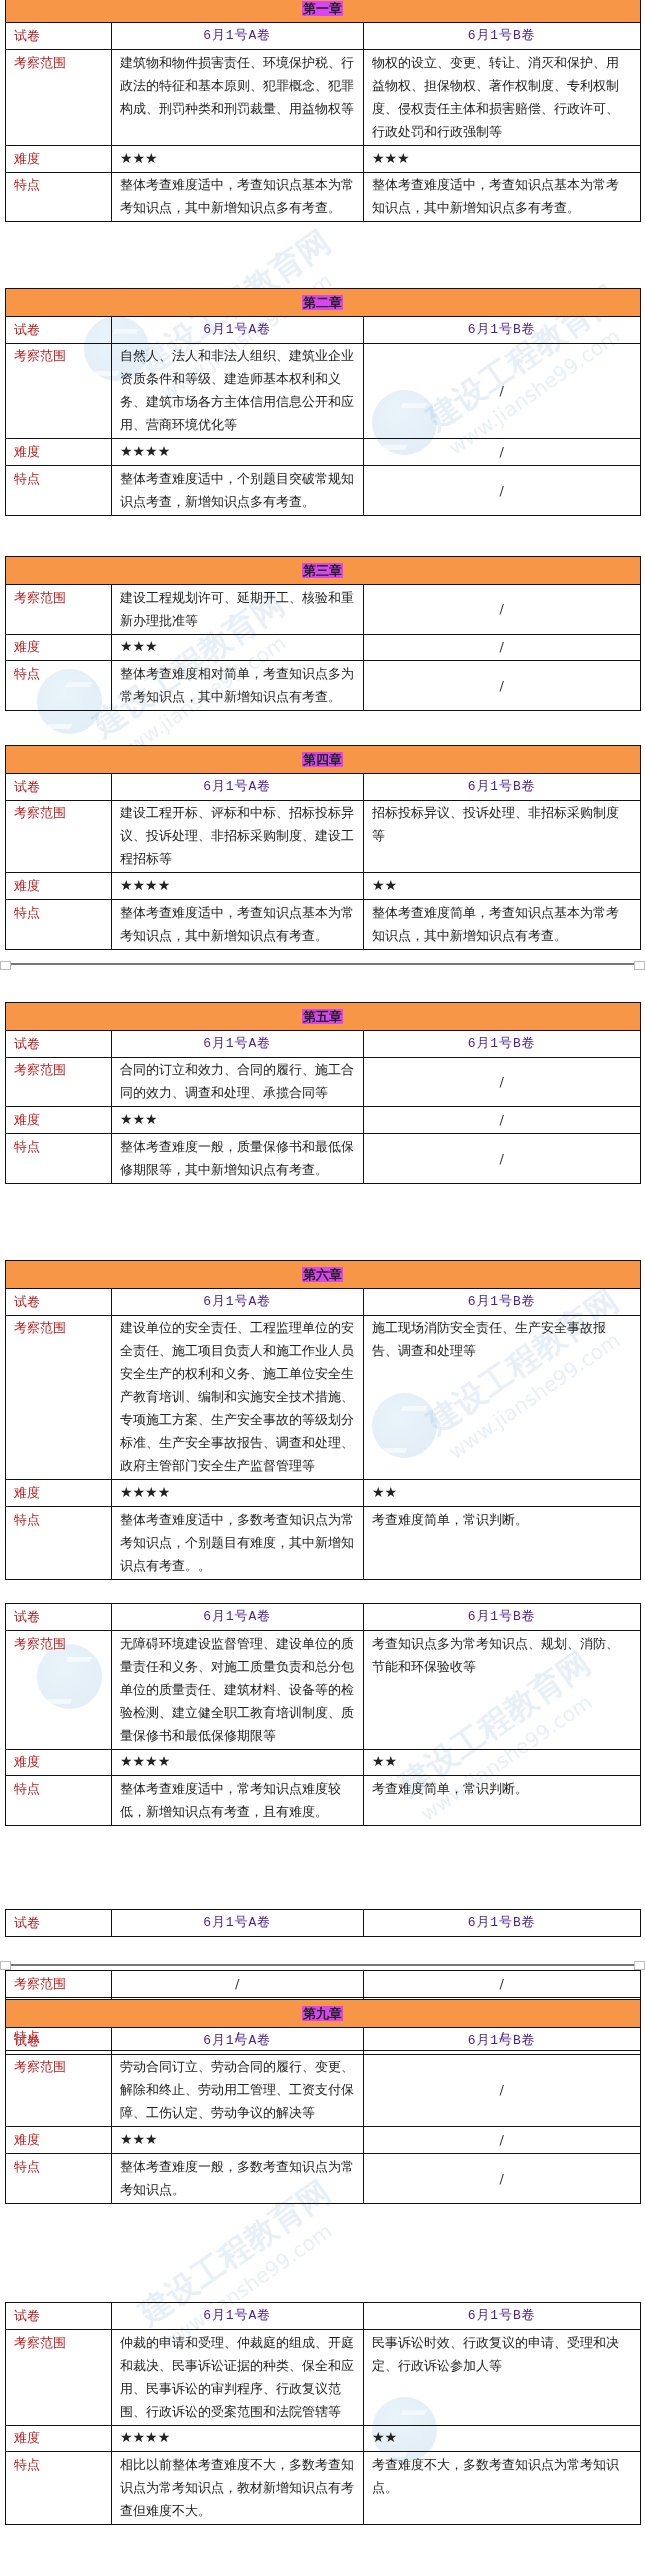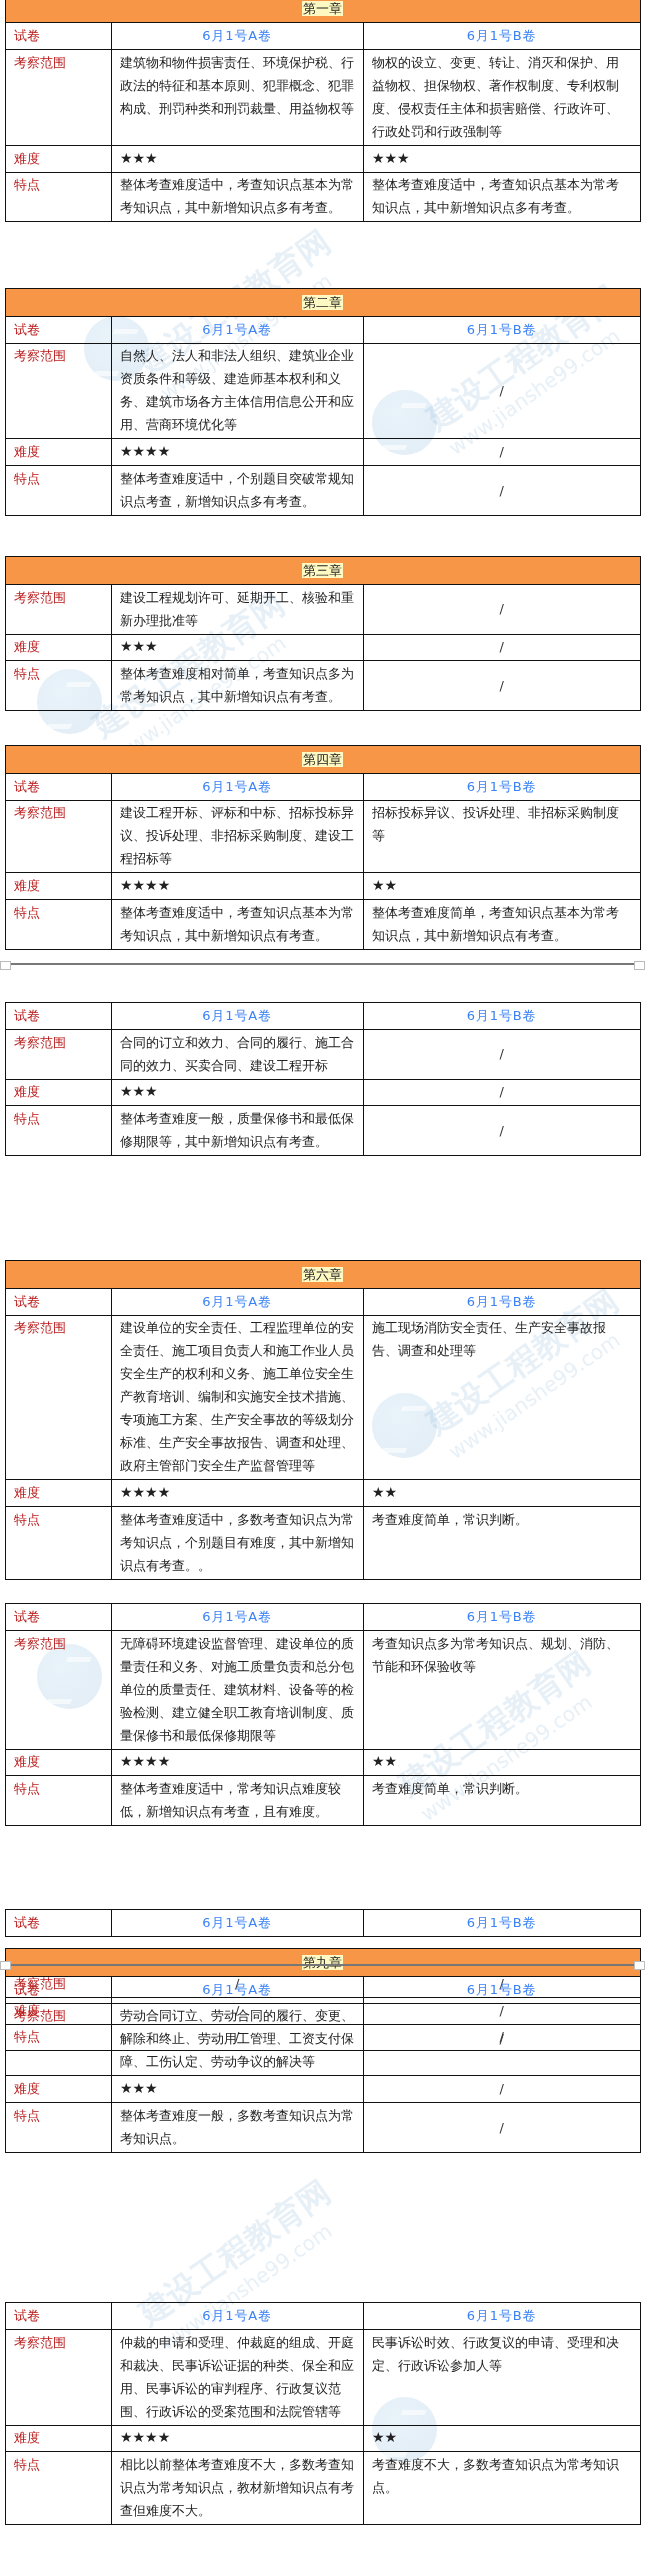--- a/index.html
+++ b/index.html
@@ -43,26 +43,26 @@
     word-break: break-all;
   }
   table.chapter col.c1 { width: 106px; }
   table.chapter col.c2 { width: 252px; }
   table.chapter col.c3 { width: 277px; }
   td.chap-head {
     background: #f79646; text-align: center; padding: 1.9px 0 !important;
     line-height: 26px;
   }
   td.chap-head span {
-    background: #fef9c3; padding: 0 0.9px; color: #222;
+    background: #d946ef; padding: 0 0.9px; color: #222; font-weight: bold;
   }
   td.center { text-align: center; }
   td.mid { vertical-align: middle !important; }
   td.label { color: #b91c1c; }
-  td.paper-head { text-align: center; letter-spacing: 0.9px; color: #3b82f6; }
+  td.paper-head { text-align: center; letter-spacing: 0.9px; color: #4c1d95; font-family: Liberation Mono, monospace; }
   .stars { letter-spacing: 0px; font-size: 14px; color: #222; }
   .slash { color: #333; }
   .pagebreak {
     position: absolute; left: 0; width: 646px; height: 1.9px;
     background: #777; z-index: 2;
   }
   .pb-mark {
     position: absolute; width: 9.3px; height: 7.4px; border: 0.9px solid #bbb; background: #fff; z-index: 2;
   }
 </style>
@@ -215,28 +215,31 @@
   <div class="pb-mark" style="left:0;top:961px"></div>
   <div class="pb-mark" style="left:634px;top:961px"></div>
 
   <table class="chapter" style="top:1002px">
     <colgroup>
         <col class="c1">
         <col class="c2">
         <col class="c3">
       </colgroup>
     <tbody>
-    <tr>
-      <td class="label">试卷</td>
-      <td class="paper-head">6月1号A卷</td>
-      <td class="paper-head">6月1号B卷</td>
-    </tr>
-    <tr>
-      <td class="label">考察范围</td>
-      <td>合同的订立和效力、合同的履行、施工合同的效力、买卖合同、建设工程开标</td>
+        <tr>
+          <td colspan="3" class="chap-head"><span>第五章</span></td>
+        </tr>
+    <tr>
+      <td class="label">试卷</td>
+      <td class="paper-head">6月1号A卷</td>
+      <td class="paper-head">6月1号B卷</td>
+    </tr>
+    <tr>
+      <td class="label">考察范围</td>
+      <td>合同的订立和效力、合同的履行、施工合同的效力、调查和处理、承揽合同等</td>
       <td class="center mid slash">/</td>
     </tr>
     <tr>
       <td class="label">难度</td>
       <td class="stars">★★★</td>
       <td class="center mid slash">/</td>
     </tr>
     <tr>
       <td class="label">特点</td>
       <td>整体考查难度一般，质量保修书和最低保修期限等，其中新增知识点有考查。</td>
@@ -345,21 +348,21 @@
       <td class="center slash">/</td>
     </tr>
     <tr>
       <td class="label">特点</td>
       <td class="center slash">/</td>
       <td class="center slash">/</td>
     </tr>
   </tbody>
     </table>
 
-  <table class="chapter" style="top:1948px">
+  <table class="chapter" style="top:1999px">
     <colgroup>
         <col class="c1">
         <col class="c2">
         <col class="c3">
       </colgroup>
     <tbody>
         <tr>
           <td colspan="3" class="chap-head"><span>第九章</span></td>
         </tr>
     <tr>

